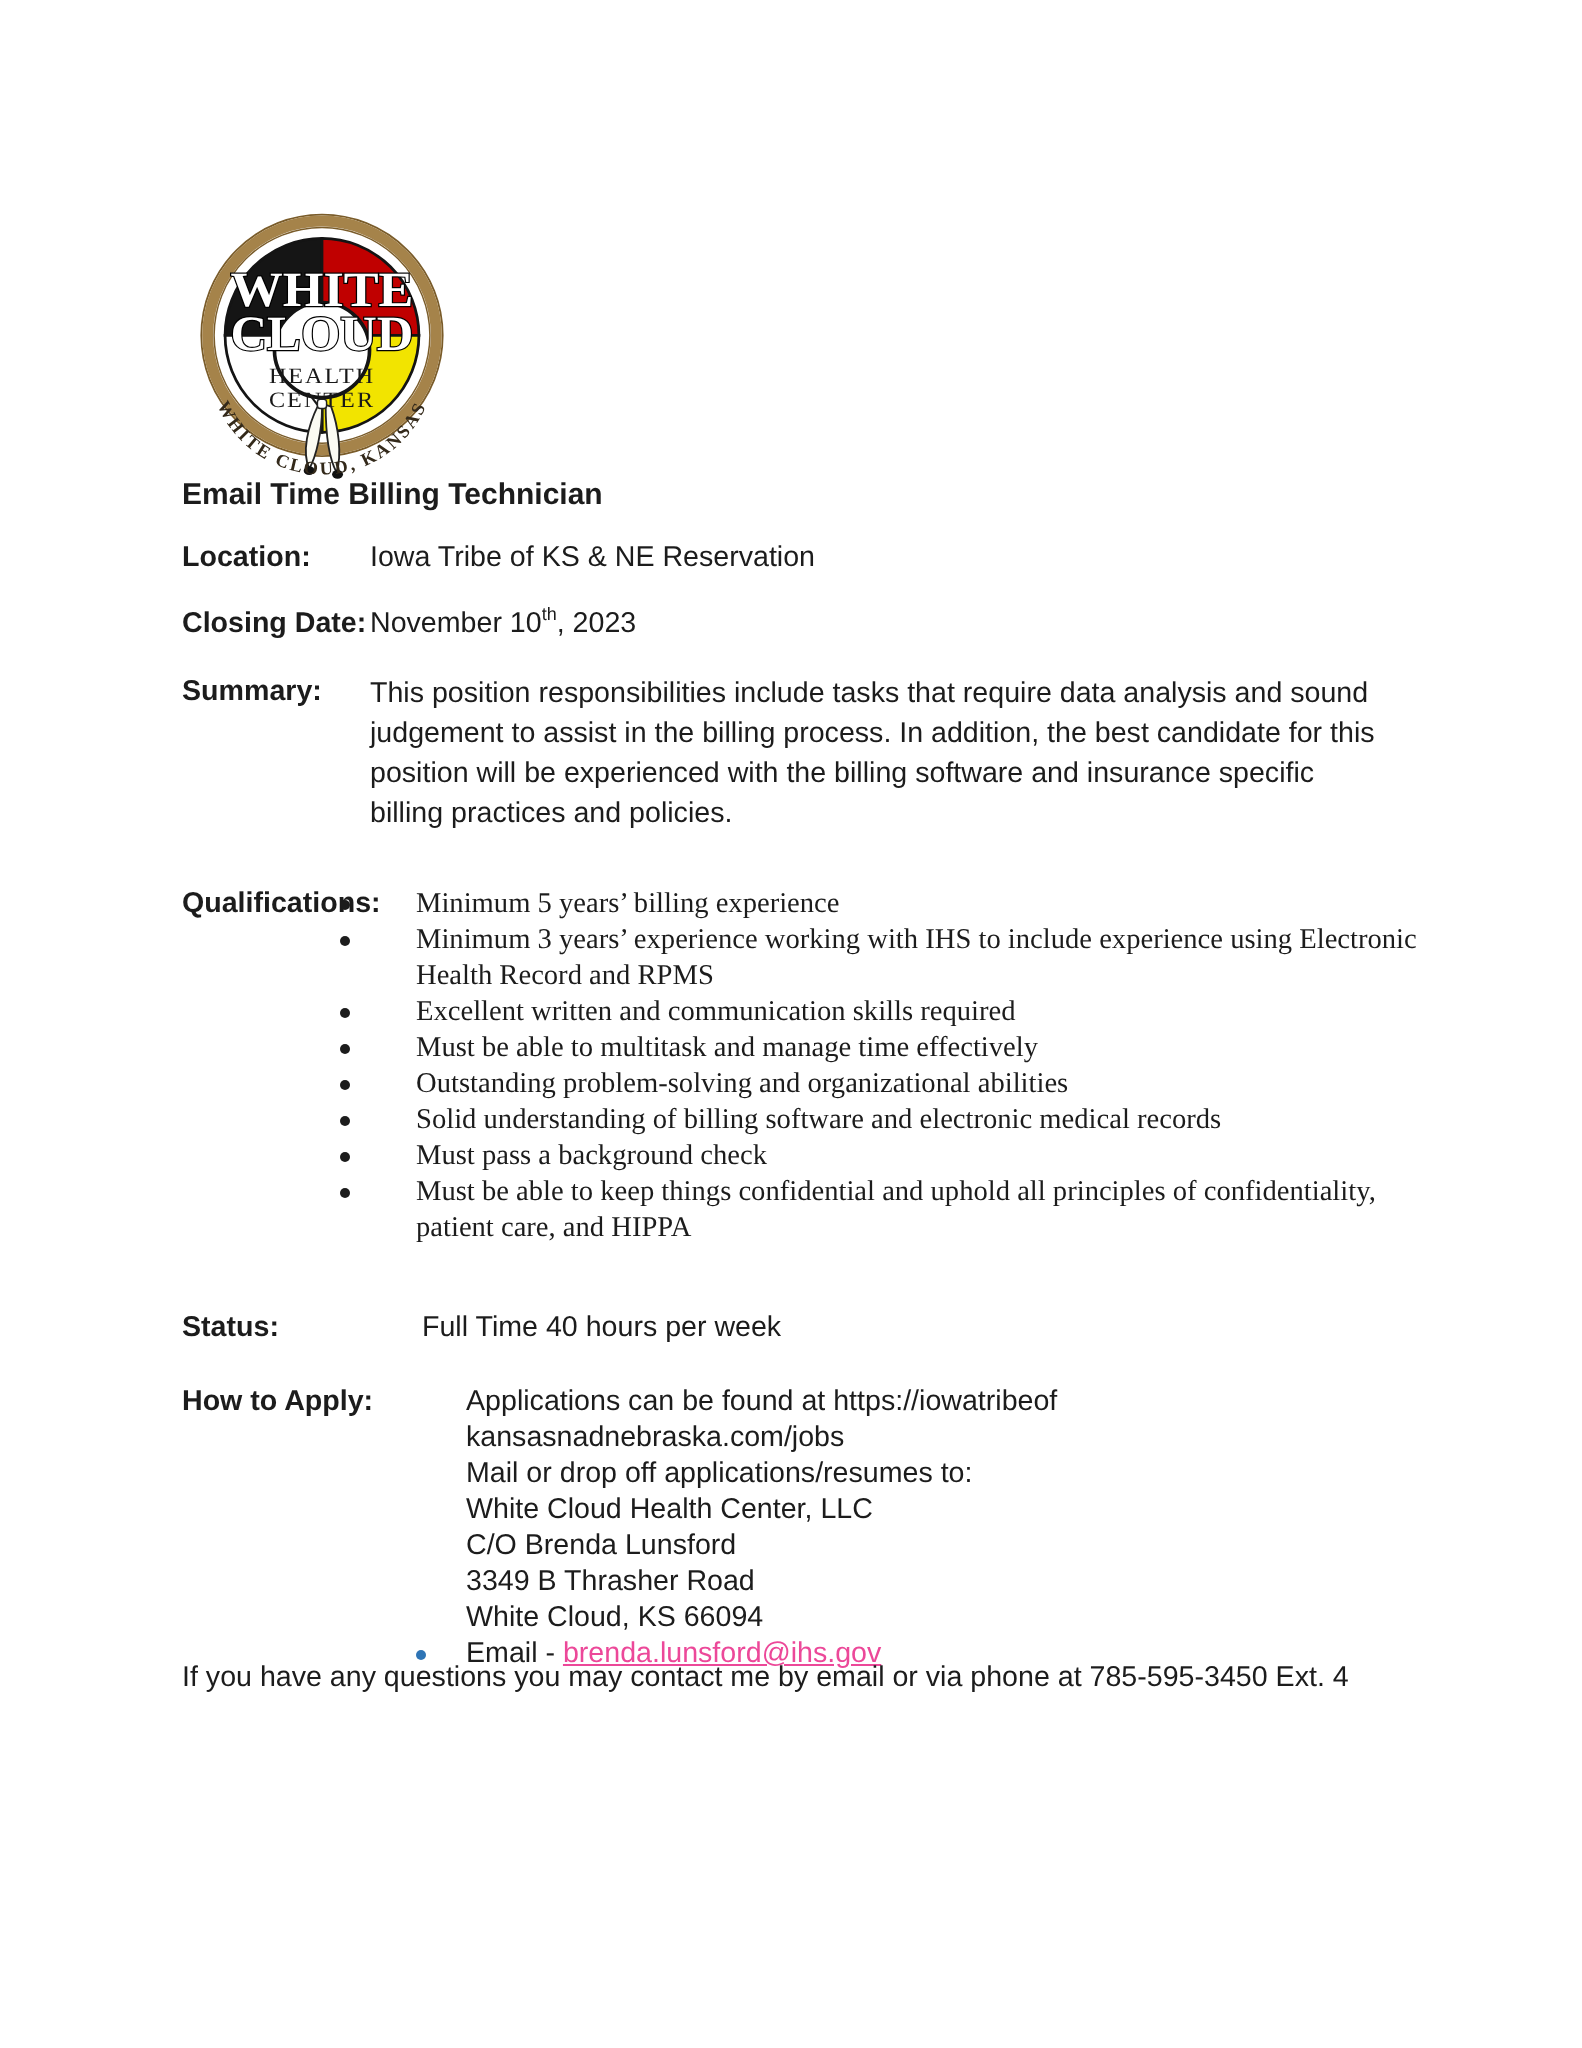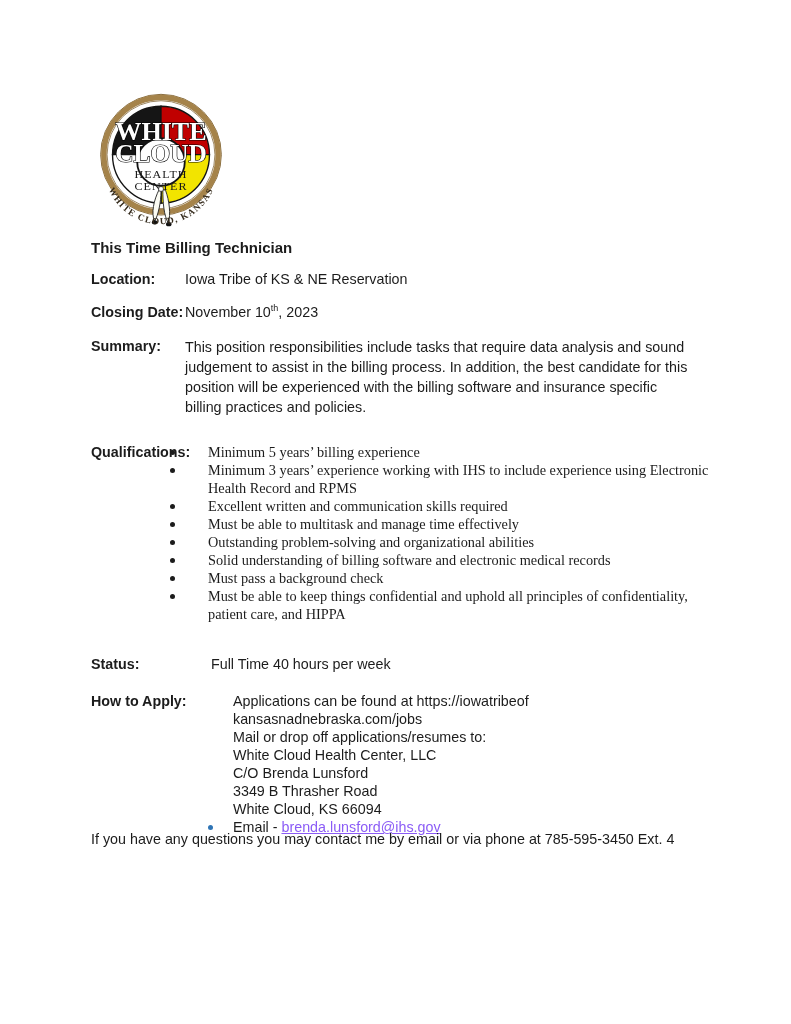--- a/index.html
+++ b/index.html
@@ -7,21 +7,21 @@
     position:relative;
     width:791px;height:1024px;
     background:#ffffff;
     font-family:"Liberation Sans", sans-serif;
     color:#1c1c1c;
     font-size:14.3px;
     overflow:hidden;
   }
   .abs{position:absolute;}
   
-  .logo{left:97px;top:92px;width:128px;height:140px;}
+  .logo{left:97px;top:105px;width:128px;height:140px;}
   
   .doc-title{left:91px;top:239px;font-weight:bold;font-size:15px;}
   .row{left:91px;display:flex;width:620px;line-height:19px;}
   .row .lbl{font-weight:bold;flex:0 0 auto;}
   .row-location{top:270px;}
   .row-location .lbl,.row-closing .lbl,.row-summary .lbl{width:94px;}
   .row-closing{top:303px;}
   .row-summary{top:337px;}
   .row-summary .val{width:512px;line-height:20px;}
   sup{font-size:9px;vertical-align:super;line-height:0;text-align:center;}
@@ -38,21 +38,21 @@
   .row-status .lbl{width:120px;}
   .row-apply{top:692px;}
   .row-apply .lbl{width:142px;}
   .apply-lines div{line-height:18px;}
   .apply-lines{width:470px;}
   .email-line{position:relative;line-height:18px;}
   .email-line::before{
     content:"";position:absolute;left:-25px;top:7px;
     width:5px;height:5px;border-radius:50%;background:#2e74b5;
   }
-  .email-link{color:#8b5cf6;text-decoration:underline;cursor:pointer;}
+  .email-link{color:#ec4899;text-decoration:underline;cursor:pointer;}
   .footer-line{left:91px;top:830px;width:600px;line-height:18px;}
 </style>
 </head>
 <body>
 
 <div class="page">
 
   <div class="abs logo">
     <svg viewBox="0 0 140 152" width="128" height="140">
 
@@ -83,21 +83,21 @@
 
       <defs>
         <path id="arcPath" d="M12,104 A62,62 0 0 0 128,104" fill="none"></path>
       </defs>
       <text font-family="Liberation Serif, serif" font-size="10" font-weight="bold" fill="#33291a" letter-spacing="1.4">
         <textPath href="#arcPath" startOffset="50%" text-anchor="middle">WHITE CLOUD, KANSAS</textPath>
       </text>
     </svg>
   </div>
 
-  <div class="abs doc-title">This Time Billing Technician</div>
+  <div class="abs doc-title">Email Time Billing Technician</div>
 
   <div class="abs row row-location">
     <span class="lbl">Location:</span>
     <span class="val">Iowa Tribe of KS &amp; NE Reservation</span>
   </div>
 
   <div class="abs row row-closing">
     <span class="lbl">Closing Date:</span>
     <span class="val"><span>November 10</span><sup>th</sup><span>, 2023</span></span>
   </div>

